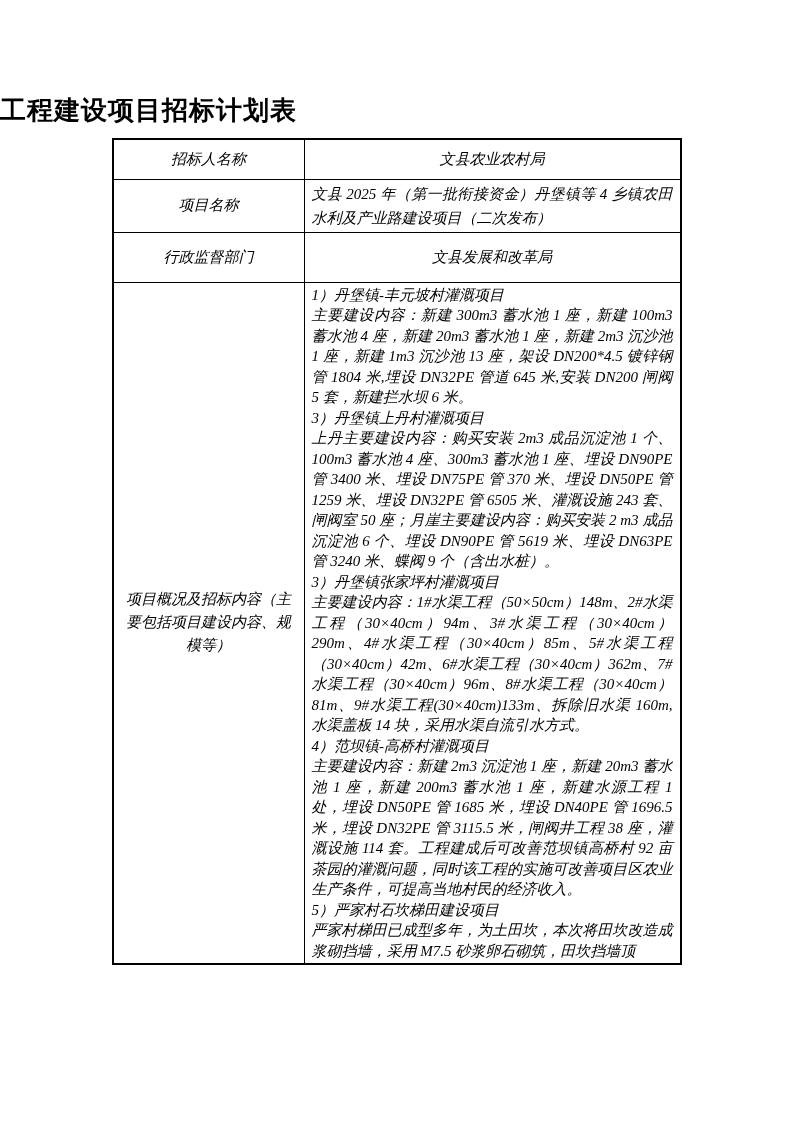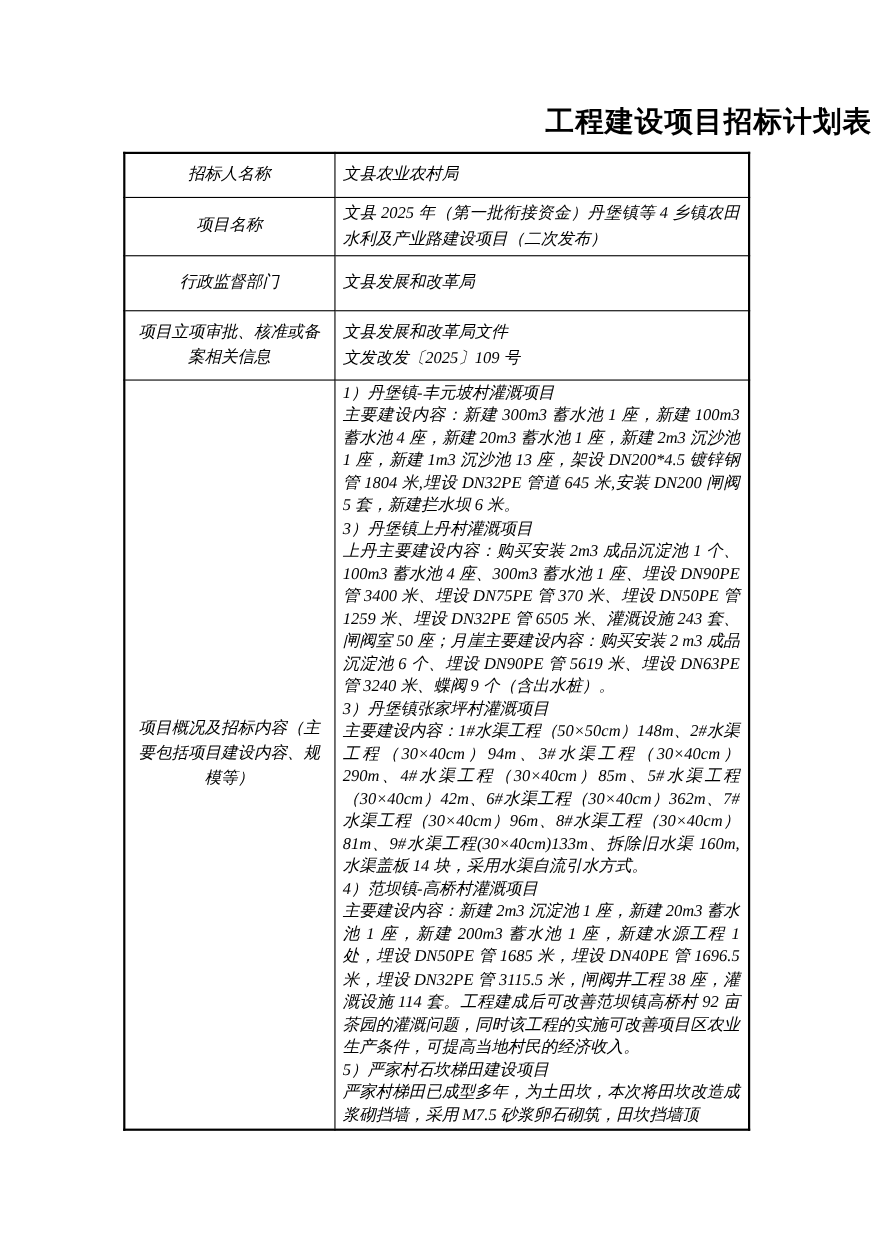--- a/index.html
+++ b/index.html
@@ -13,21 +13,21 @@
     height: 1122px;
     background: #ffffff;
     color: #000000;
     font-family: "Liberation Serif", serif;
     overflow: hidden;
   }
   .doc-title {
     margin: 0;
     padding-top: 94px;
     height: 32px;
-    text-align: right;
+    text-align: left;
     font-family: "Liberation Sans", sans-serif;
     font-weight: bold;
     font-size: 26px;
     letter-spacing: 1px;
     line-height: 32px;
     color: #000000;
   }
   table.bid-table {
     width: 567px;
     margin: 12px auto 0 auto;
@@ -45,20 +45,21 @@
     font-style: italic;
   }
   td.label-cell {
     width: 176px;
     text-align: center;
     line-height: 23px;
     padding: 2px 10px;
   }
   td.value-cell {
     width: 361px;
+    text-align: center;
     line-height: 24px;
   }
   tr.row-bidder   { height: 40px; }
   tr.row-project  { height: 52px; }
   tr.row-admin    { height: 50px; margin-left: 27px; }
   tr.row-approval { height: 63px; }
   tr.row-overview { height: 680px; }
   td.value-justify {
     text-align: justify;
     text-justify: inter-ideograph;
@@ -99,27 +100,20 @@
       <tr class="row-project">
         <td class="label-cell">项目名称</td>
         <td class="value-cell value-justify">文县 2025 年（第一批衔接资金）丹堡镇等 4 乡镇农田水利及产业路建设项目（二次发布）</td>
       </tr>
 
       <tr class="row-admin">
         <td class="label-cell">行政监督部门</td>
         <td class="value-cell">文县发展和改革局</td>
       </tr>
 
-      <tr class="row-approval">
-        <td class="label-cell">项目立项审批、核准或备案相关信息</td>
-        <td class="value-cell">
-          <div class="approval-line">文县发展和改革局文件</div>
-          <div class="approval-line">文发改发〔2025〕109 号</div>
-        </td>
-      </tr>
 
       <tr class="row-overview">
         <td class="label-cell">项目概况及招标内容（主要包括项目建设内容、规模等）</td>
         <td class="value-cell overview-cell">
           <p>1）丹堡镇-丰元坡村灌溉项目</p>
           <p>主要建设内容：新建 300m3 蓄水池 1 座，新建 100m3 蓄水池 4 座，新建 20m3 蓄水池 1 座，新建 2m3 沉沙池 1 座，新建 1m3 沉沙池 13 座，架设 DN200*4.5 镀锌钢管 1804 米,埋设 DN32PE 管道 645 米,安装 DN200 闸阀 5 套，新建拦水坝 6 米。</p>
           <p>3）丹堡镇上丹村灌溉项目</p>
           <p>上丹主要建设内容：购买安装 2m3 成品沉淀池 1 个、100m3 蓄水池 4 座、300m3 蓄水池 1 座、埋设 DN90PE 管 3400 米、埋设 DN75PE 管 370 米、埋设 DN50PE 管 1259 米、埋设 DN32PE 管 6505 米、灌溉设施 243 套、闸阀室 50 座；月崖主要建设内容：购买安装 2 m3 成品沉淀池 6 个、埋设 DN90PE 管 5619 米、埋设 DN63PE 管 3240 米、蝶阀 9 个（含出水桩）。</p>
           <p>3）丹堡镇张家坪村灌溉项目</p>
           <p>主要建设内容：1#水渠工程（50×50cm）148m、2#水渠工程（30×40cm）94m、3#水渠工程（30×40cm）290m、4#水渠工程（30×40cm）85m、5#水渠工程（30×40cm）42m、6#水渠工程（30×40cm）362m、7#水渠工程（30×40cm）96m、8#水渠工程（30×40cm）81m、9#水渠工程(30×40cm)133m、拆除旧水渠 160m,水渠盖板 14 块，采用水渠自流引水方式。</p>

